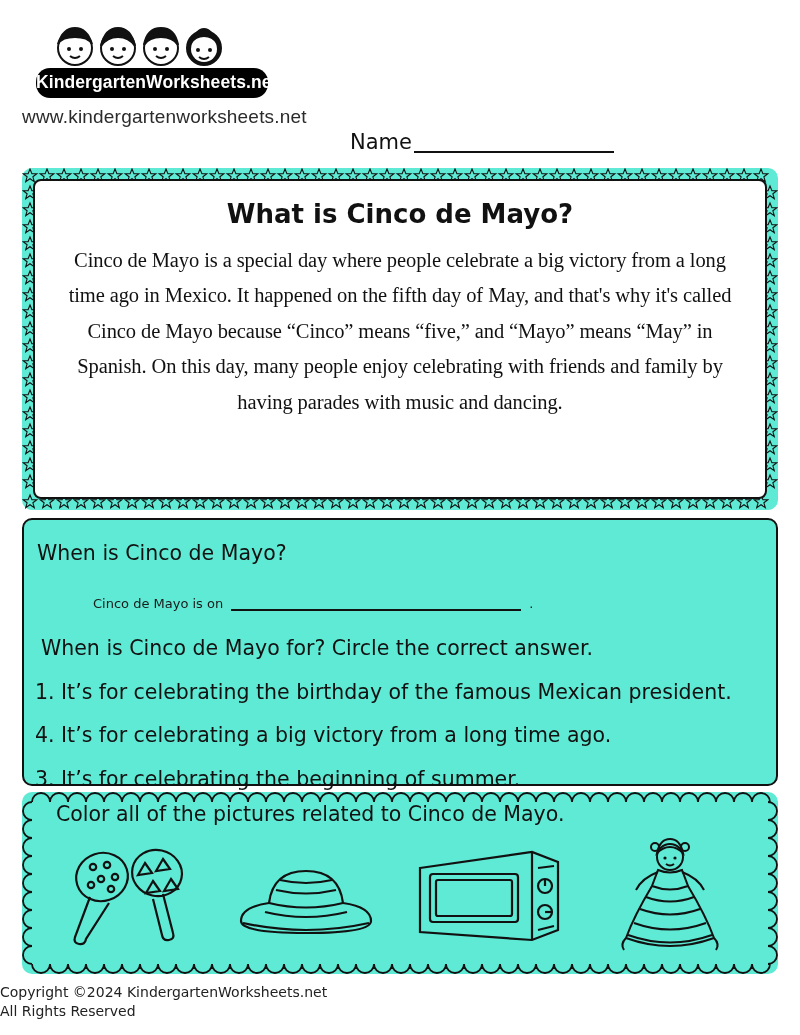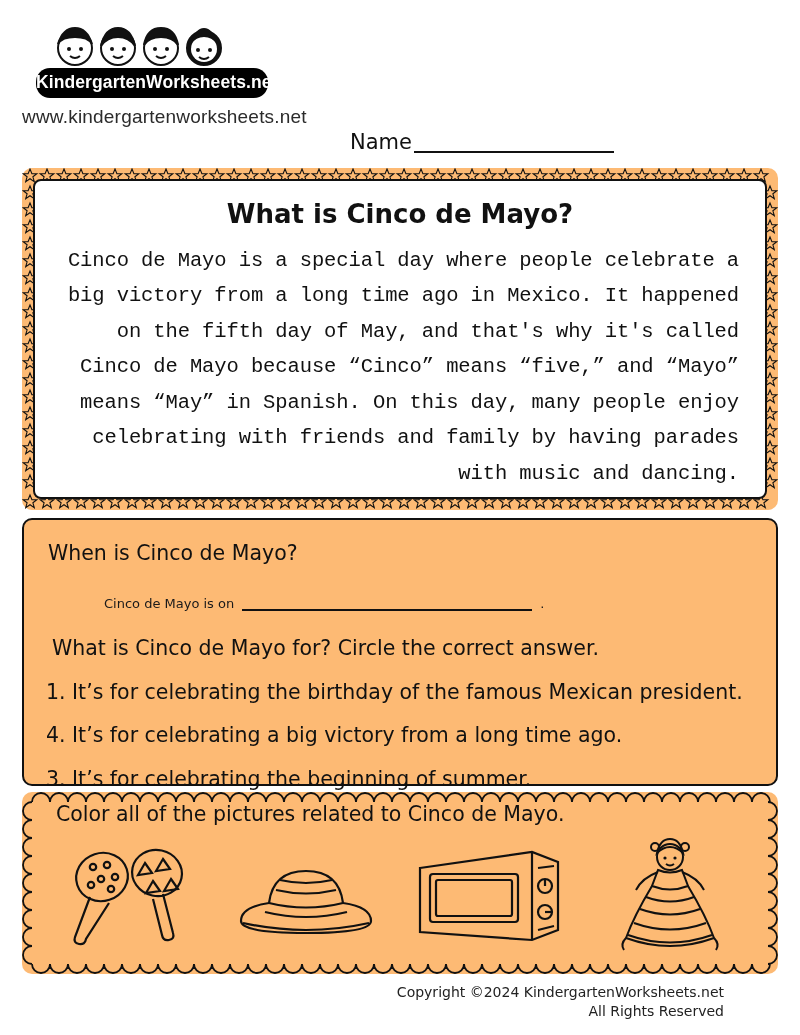--- a/index.html
+++ b/index.html
@@ -97,21 +97,21 @@
     border-bottom: 2px solid #111;
     height: 20px;
     margin-left: 2px;
   }
 
   
   .box {
     position: absolute;
     border: 2px solid #111;
     border-radius: 10px;
-    background: #fdba74;
+    background: #5eead4;
     box-sizing: border-box;
   }
 
   .star-box {
     left: 22px;
     top: 168px;
     width: 756px;
     height: 342px;
     border: none;
     padding: 0;
@@ -143,35 +143,35 @@
     font-size: 26px;
     font-weight: bold;
     color: #111;
   }
 
   .reading-body {
     position: absolute;
     top: 62px;
     left: 26px;
     right: 26px;
-    font-family: Liberation Mono, monospace;
+    font-family: Liberation Serif, serif;
     font-size: 20.5px;
     line-height: 1.73;
     color: #111;
-    text-align: right;
+    text-align: center;
     letter-spacing: -0.1px;
   }
 
   
   .questions-box {
     left: 22px;
     top: 518px;
     width: 756px;
     height: 268px;
-    padding: 14px 20px;
+    padding: 14px 9px;
   }
   .q-text {
     font-family: "DejaVu Sans", sans-serif;
     font-size: 20.5px;
     color: #111;
     line-height: 1.5;
   }
   .q-when { margin: 4px 0 0 4px; }
   .fill-row {
     margin: 22px 0 0 60px;
@@ -220,21 +220,21 @@
     align-items: center;
     justify-content: space-around;
   }
 
   
   .footer {
     position: absolute;
     bottom: 14px;
     left: 0;
     width: 724px;
-    text-align: right;
+    text-align: left;
     font-family: "DejaVu Sans", sans-serif;
     font-size: 14px;
     color: #222;
     line-height: 1.35;
   }
 </style>
 </head>
 <body>
 
 <div class="page">
@@ -424,21 +424,21 @@
 
   <div class="box questions-box">
     <div class="q-text q-when">When is Cinco de Mayo?</div>
 
     <div class="fill-row">
       <span>Cinco de Mayo is on</span>
       <span class="fill-line"></span>
       <span>.</span>
     </div>
 
-    <div class="q-text q-prompt">What is Cinco de Mayo for? Circle the correct answer.</div>
+    <div class="q-text q-prompt">When is Cinco de Mayo for? Circle the correct answer.</div>
 
     <div class="q-text choice">1. It’s for celebrating the birthday of the famous Mexican president.</div>
     <div class="q-text choice">4. It’s for celebrating a big victory from a long time ago.</div>
     <div class="q-text choice">3. It’s for celebrating the beginning of summer.</div>
   </div>
 
   <div class="box color-box">
     <svg class="star-border" viewBox="0 0 756 182" preserveAspectRatio="none">
       <g id="scallops">
           <path d="M10,10 a9,9 0 0 1 18,0 M10,172 a9,9 0 0 0 18,0 M28,10 a9,9 0 0 1 18,0 M28,172 a9,9 0 0 0 18,0 M46,10 a9,9 0 0 1 18,0 M46,172 a9,9 0 0 0 18,0 M64,10 a9,9 0 0 1 18,0 M64,172 a9,9 0 0 0 18,0 M82,10 a9,9 0 0 1 18,0 M82,172 a9,9 0 0 0 18,0 M100,10 a9,9 0 0 1 18,0 M100,172 a9,9 0 0 0 18,0 M118,10 a9,9 0 0 1 18,0 M118,172 a9,9 0 0 0 18,0 M136,10 a9,9 0 0 1 18,0 M136,172 a9,9 0 0 0 18,0 M154,10 a9,9 0 0 1 18,0 M154,172 a9,9 0 0 0 18,0 M172,10 a9,9 0 0 1 18,0 M172,172 a9,9 0 0 0 18,0 M190,10 a9,9 0 0 1 18,0 M190,172 a9,9 0 0 0 18,0 M208,10 a9,9 0 0 1 18,0 M208,172 a9,9 0 0 0 18,0 M226,10 a9,9 0 0 1 18,0 M226,172 a9,9 0 0 0 18,0 M244,10 a9,9 0 0 1 18,0 M244,172 a9,9 0 0 0 18,0 M262,10 a9,9 0 0 1 18,0 M262,172 a9,9 0 0 0 18,0 M280,10 a9,9 0 0 1 18,0 M280,172 a9,9 0 0 0 18,0 M298,10 a9,9 0 0 1 18,0 M298,172 a9,9 0 0 0 18,0 M316,10 a9,9 0 0 1 18,0 M316,172 a9,9 0 0 0 18,0 M334,10 a9,9 0 0 1 18,0 M334,172 a9,9 0 0 0 18,0 M352,10 a9,9 0 0 1 18,0 M352,172 a9,9 0 0 0 18,0 M370,10 a9,9 0 0 1 18,0 M370,172 a9,9 0 0 0 18,0 M388,10 a9,9 0 0 1 18,0 M388,172 a9,9 0 0 0 18,0 M406,10 a9,9 0 0 1 18,0 M406,172 a9,9 0 0 0 18,0 M424,10 a9,9 0 0 1 18,0 M424,172 a9,9 0 0 0 18,0 M442,10 a9,9 0 0 1 18,0 M442,172 a9,9 0 0 0 18,0 M460,10 a9,9 0 0 1 18,0 M460,172 a9,9 0 0 0 18,0 M478,10 a9,9 0 0 1 18,0 M478,172 a9,9 0 0 0 18,0 M496,10 a9,9 0 0 1 18,0 M496,172 a9,9 0 0 0 18,0 M514,10 a9,9 0 0 1 18,0 M514,172 a9,9 0 0 0 18,0 M532,10 a9,9 0 0 1 18,0 M532,172 a9,9 0 0 0 18,0 M550,10 a9,9 0 0 1 18,0 M550,172 a9,9 0 0 0 18,0 M568,10 a9,9 0 0 1 18,0 M568,172 a9,9 0 0 0 18,0 M586,10 a9,9 0 0 1 18,0 M586,172 a9,9 0 0 0 18,0 M604,10 a9,9 0 0 1 18,0 M604,172 a9,9 0 0 0 18,0 M622,10 a9,9 0 0 1 18,0 M622,172 a9,9 0 0 0 18,0 M640,10 a9,9 0 0 1 18,0 M640,172 a9,9 0 0 0 18,0 M658,10 a9,9 0 0 1 18,0 M658,172 a9,9 0 0 0 18,0 M676,10 a9,9 0 0 1 18,0 M676,172 a9,9 0 0 0 18,0 M694,10 a9,9 0 0 1 18,0 M694,172 a9,9 0 0 0 18,0 M712,10 a9,9 0 0 1 18,0 M712,172 a9,9 0 0 0 18,0 M730,10 a9,9 0 0 1 18,0 M730,172 a9,9 0 0 0 18,0 M10,10 a9,9 0 0 0 0,18 M746,10 a9,9 0 0 1 0,18 M10,28 a9,9 0 0 0 0,18 M746,28 a9,9 0 0 1 0,18 M10,46 a9,9 0 0 0 0,18 M746,46 a9,9 0 0 1 0,18 M10,64 a9,9 0 0 0 0,18 M746,64 a9,9 0 0 1 0,18 M10,82 a9,9 0 0 0 0,18 M746,82 a9,9 0 0 1 0,18 M10,100 a9,9 0 0 0 0,18 M746,100 a9,9 0 0 1 0,18 M10,118 a9,9 0 0 0 0,18 M746,118 a9,9 0 0 1 0,18 M10,136 a9,9 0 0 0 0,18 M746,136 a9,9 0 0 1 0,18 M10,154 a9,9 0 0 0 0,18 M746,154 a9,9 0 0 1 0,18 " fill="none" stroke="#111" stroke-width="1.8"></path>

